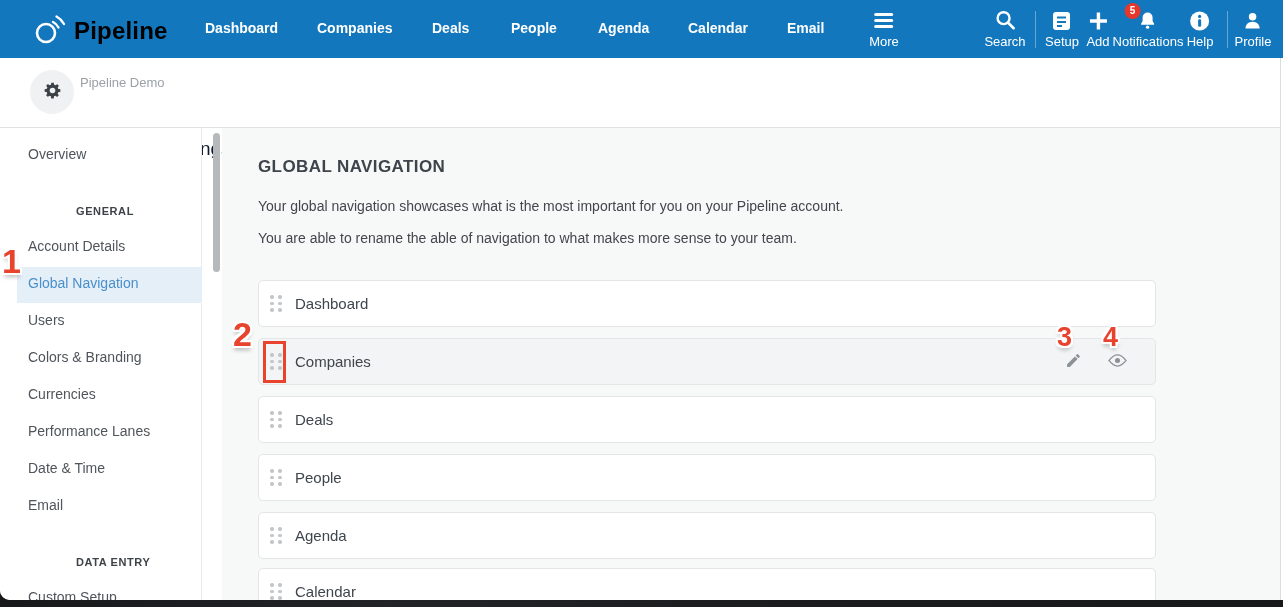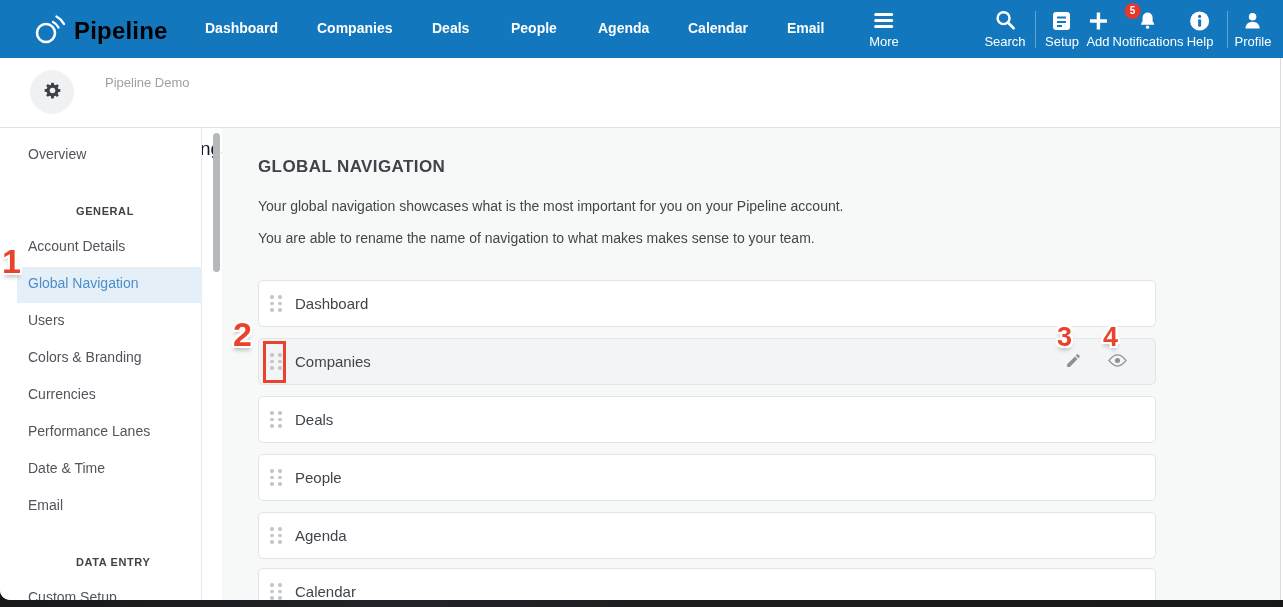--- a/index.html
+++ b/index.html
@@ -18,21 +18,21 @@
   .nav-action .lbl { font-size:13px; margin-top:3px; white-space:nowrap; }
   .na-more{left:884px}.na-search{left:1005px}.na-setup{left:1062px}.na-add{left:1098px}.na-notif{left:1148px}.na-help{left:1200px}.na-profile{left:1253px}
   .nav-divider { position:absolute; top:11px; width:1px; height:37px; background:rgba(255,255,255,.35); }
   .nd1{left:1035px}.nd2{left:1227px}
   .badge { position:absolute; top:-6px; left:12px; min-width:16px; height:16px; border-radius:8px; background:#E5382C; color:#fff; font-size:10px; font-weight:bold; line-height:16px; padding:0 4px; }
   .hamburger span { display:block; width:19px; height:3px; background:#fff; border-radius:2px; margin:3px 0; }
 
   
   .pagehead { position:absolute; left:0; top:58px; width:1283px; height:70px; background:#fff; border-bottom:1px solid #DFE1E3; }
   .gear-circle { position:absolute; left:30px; top:12px; width:44px; height:44px; border-radius:50%; background:#EFF1F2; display:flex; align-items:center; justify-content:center; }
-  .ph-sub { position:absolute; left:105px; top:17px; font-size:13px; color:#9BA1A6; }
+  .ph-sub { position:absolute; left:80px; top:17px; font-size:13px; color:#9BA1A6; }
   .ph-title { position:absolute; left:88px; top:33px; font-size:19px; color:#0f172a;margin-top:47px; }
 
   
   .sidebar { position:absolute; left:0; top:128px; width:202px; height:472px; background:#fff; border-right:1px solid #E8EAEC; }
   .sb-item { position:absolute; left:28px; font-size:14px; color:#50555B; cursor:pointer; white-space:nowrap;text-align:right; }
   .sb-section { position:absolute; left:28px; font-size:11px; font-weight:bold; letter-spacing:.6px; color:#3E4348;margin-left:48px; }
   .sb-hl { position:absolute; left:17px; top:139px; width:185px; height:36px; background:#E4EFF8; }
   .sb-sel { color:#4A8FCA !important; }
   .scroll-thumb { position:absolute; left:213px; top:133px; width:7px; height:139px; border-radius:4px; background:#B6B9BC; }
 
@@ -196,21 +196,21 @@
       <a class="sb-item" style="top:332px">Date &amp; Time</a>
       <a class="sb-item" style="top:369px">Email</a>
       <div class="sb-section" style="top:428px">DATA ENTRY</div>
       <a class="sb-item" style="top:461px">Custom Setup</a>
     </div>
     <div class="scroll-thumb"></div>
 
     <div class="main">
       <div class="m-heading">GLOBAL NAVIGATION</div>
       <div class="m-para mp1">Your global navigation showcases what is the most important for you on your Pipeline account.</div>
-      <div class="m-para mp2">You are able to rename the name of navigation to what makes makes sense to your team.</div>
+      <div class="m-para mp2">You are able to rename the able of navigation to what makes more sense to your team.</div>
 
       <div class="nav-row r0">
         <div class="handle">
             <i></i>
             <i></i>
             <i></i>
             <i></i>
             <i></i>
             <i></i>
           </div>

